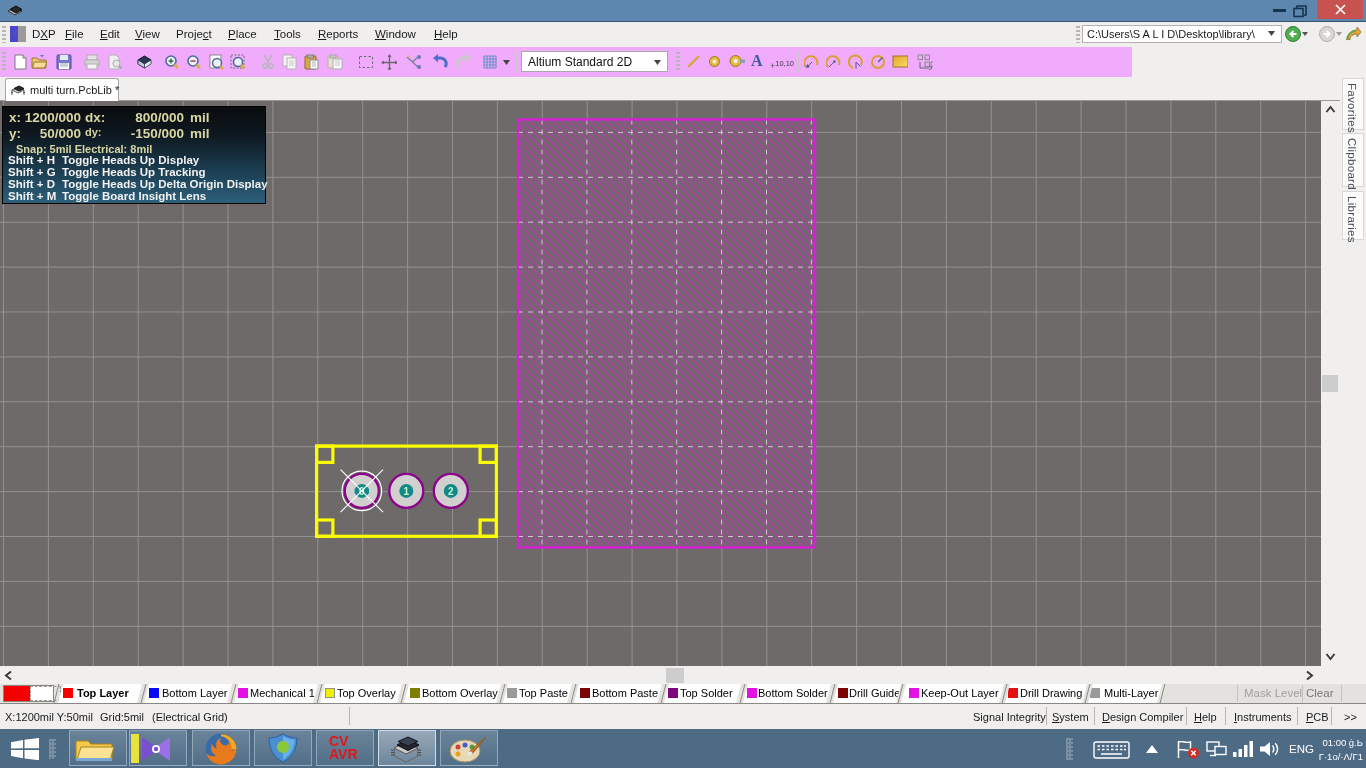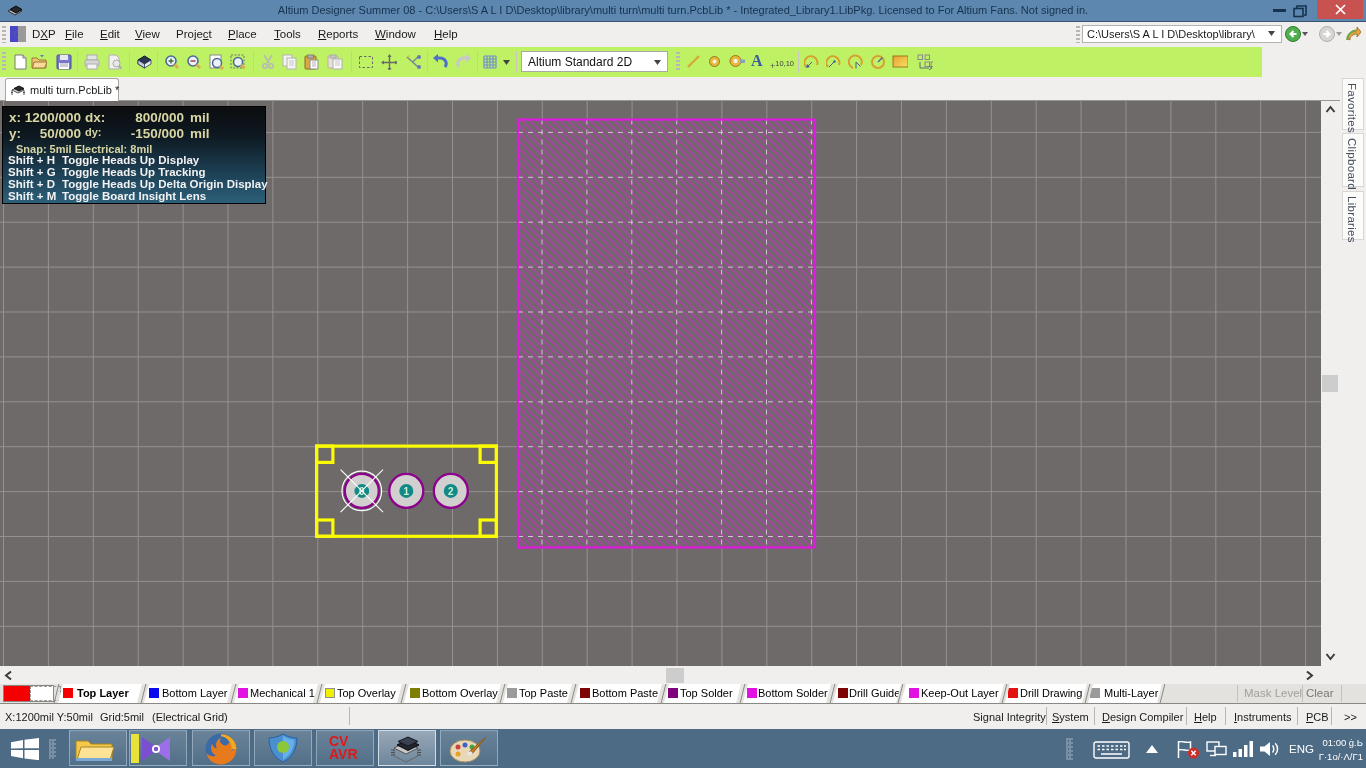--- a/index.html
+++ b/index.html
@@ -13,21 +13,21 @@
 #btn-min { position:absolute; left:1273px; top:9px; width:13px; height:3px; background:#16334f; }
 #btn-max { position:absolute; left:1293px; top:4px; width:15px; height:13px; }
 #btn-close { position:absolute; left:1317px; top:0; width:46px; height:19px; background:#c85250; color:#fff; text-align:center; line-height:19px; }
 
 
 #menubar { position:absolute; left:0; top:22px; width:1366px; height:25px; background:#f0efee; }
 .menu-item { position:absolute; top:6px; font-size:11.5px; color:#1a1a1a; white-space:nowrap; }
 .grip { position:absolute; width:4px; background:repeating-linear-gradient(to bottom,#b8b6b4 0 2px,transparent 2px 4px); }
 
 
-#toolbar { position:absolute; left:0; top:47px; width:1262px; height:30px; background:#bef264; }
+#toolbar { position:absolute; left:0; top:47px; width:1132px; height:30px; background:#f0abfc; }
 .tsep { position:absolute; top:4px; width:1px; height:22px; background:#c9c7c5; }
 .ticon { position:absolute; top:7px; width:16px; height:16px; }
 
 
 #tabbar { position:absolute; left:0; top:77px; width:1366px; height:24px; background:#f0efee; border-bottom:1px solid #9a9894; }
 #doctab { position:absolute; left:5px; top:1px; width:114px; height:23px; background:#fff; border:1px solid #a8a6a2; border-bottom:none; border-radius:3px 3px 0 0; }
 
 
 #canvas { position:absolute; left:0; top:101px; width:1321px; height:565px; background:#6e6a6a; overflow:hidden; }
 
@@ -61,21 +61,20 @@
 #taskbar { position:absolute; left:0; top:729px; width:1366px; height:39px; background:#4d6b85; }
 </style>
 </head>
 <body>
 <div id="app">
   <div id="titlebar">
     <svg class="abs" style="left:6px; top:3px;" width="18" height="15">
       <path d="M2 8 L9 4 L16 8 L9 12 Z" fill="#b8b8b8" stroke="#333"></path>
       <path d="M4 6.5 L10 3 L16 6.5 L10 10 Z" fill="#23272e" stroke="#0a0a0a"></path>
     </svg>
-    <div id="title-text">Altium Designer Summer 08 - C:\Users\S A L I D\Desktop\library\multi turn\multi turn.PcbLib * - Integrated_Library1.LibPkg. Licensed to For Altium Fans. Not signed in.</div>
     <div id="btn-min"></div>
     <div id="btn-max"><svg width="15" height="13">
           <path d="M4 3 V1 H13 V10 H11" fill="none" stroke="#16334f" stroke-width="1.6"></path>
           <rect x="1" y="3.5" width="9" height="8" fill="none" stroke="#16334f" stroke-width="1.6"></rect>
         </svg></div>
     <div id="btn-close"><svg width="11" height="11" style="margin-top:4px">
           <path d="M1 1 L10 10 M10 1 L1 10" stroke="#fff" stroke-width="1.7"></path>
         </svg></div>
   </div>
 

